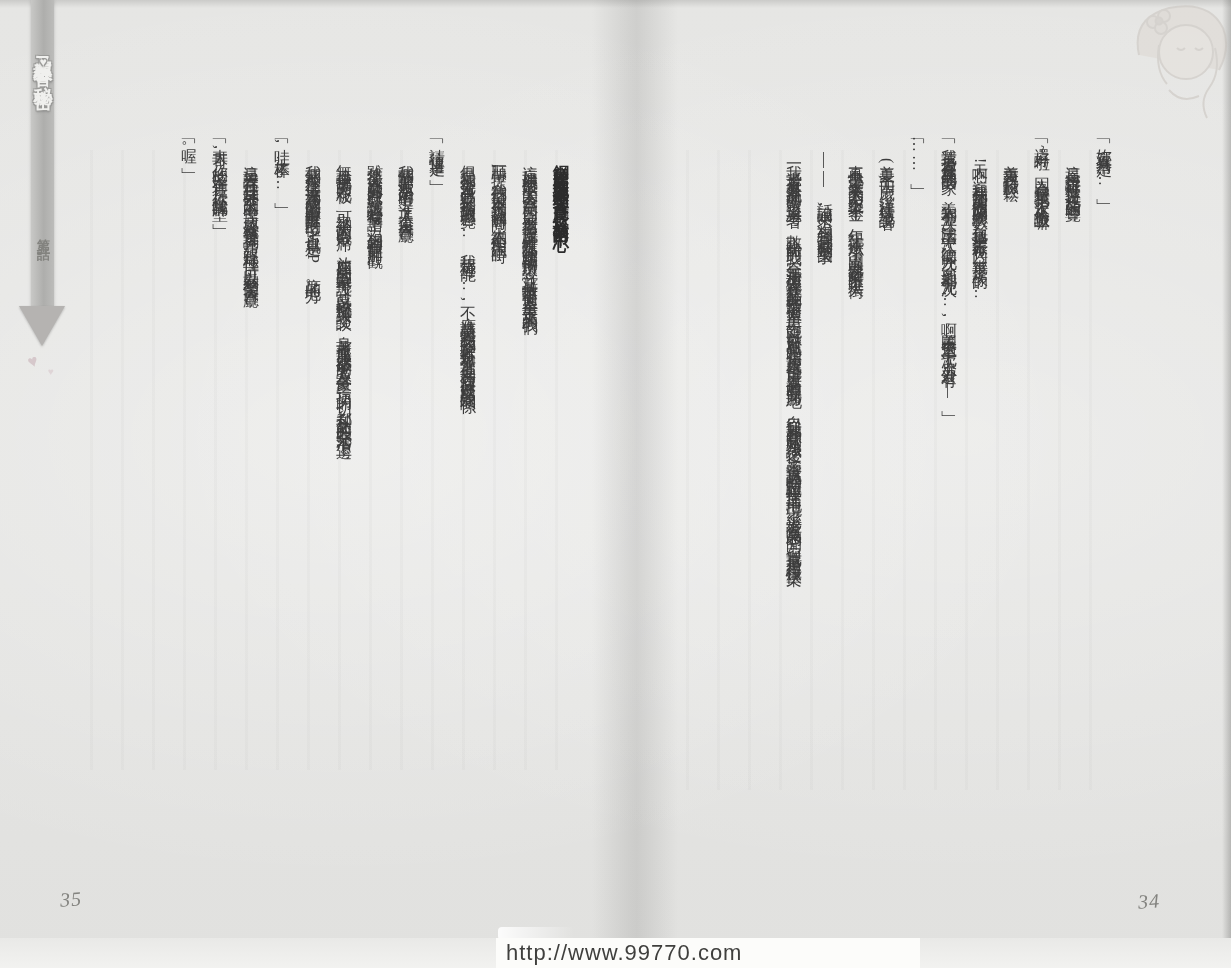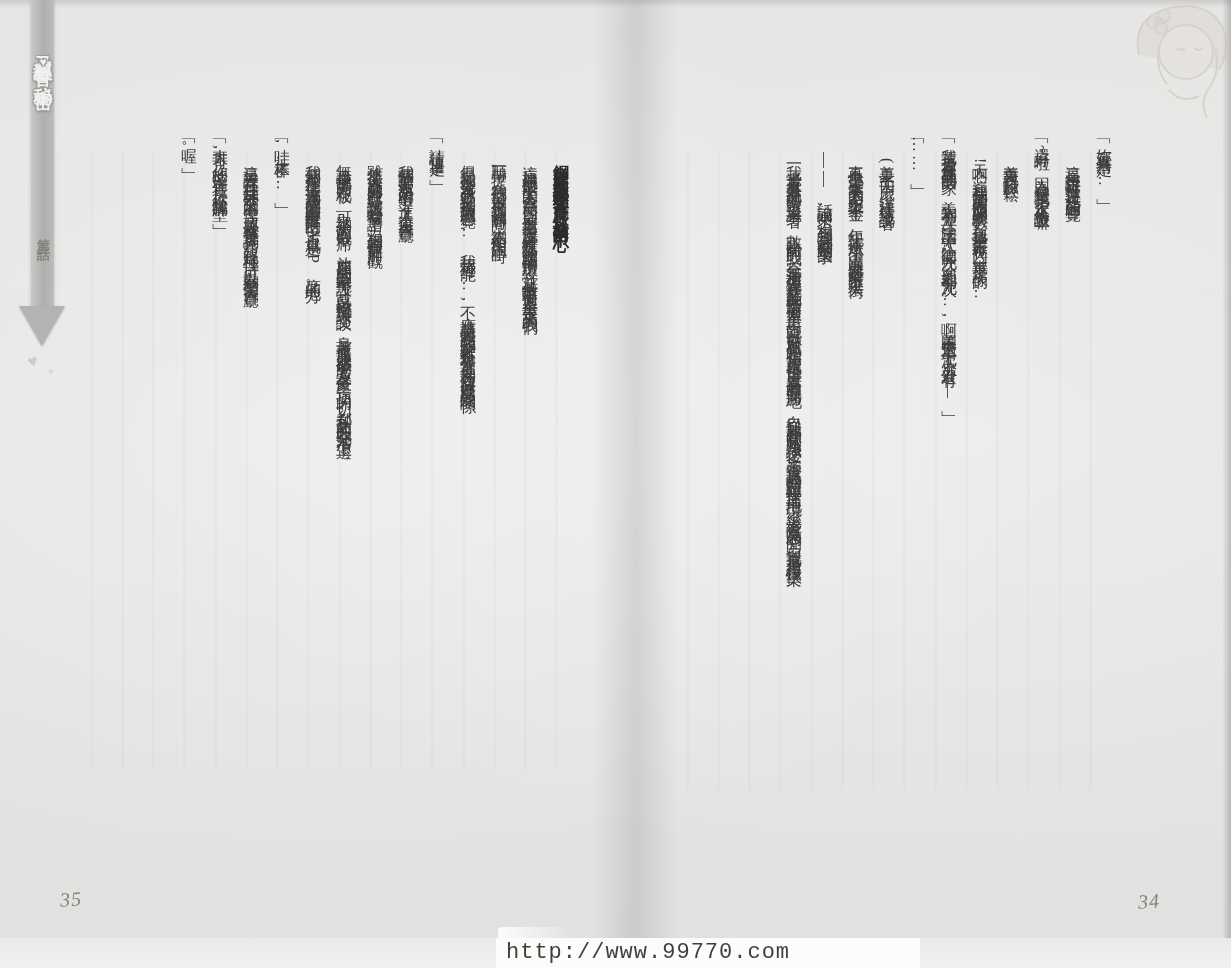--- a/index.html
+++ b/index.html
@@ -90,21 +90,21 @@
   #pagenum-right{left:1138px;top:890px;transform:rotate(-4deg);}
 
   
   #footer-bar{
     position:absolute;left:0;bottom:0;width:1231px;height:30px;
     background:linear-gradient(180deg,#e9e9e7,#f2f2f0);
   }
   .url-strip{
     position:absolute;left:496px;bottom:0;width:424px;height:30px;
     background:#fcfcfa;
-    font-family:Liberation Mono, monospace;
+    font-family:Liberation Sans, sans-serif;
     font-size:22px;line-height:29px;color:#3f3f3d;
     padding-left:10px;letter-spacing:1px;box-sizing:border-box;
   }
   .url-glare{
     position:absolute;left:498px;bottom:28px;width:76px;height:13px;
     background:linear-gradient(90deg,rgba(255,255,255,.9),rgba(255,255,255,0));
     border-radius:4px;
   }
 </style>
 </head>

